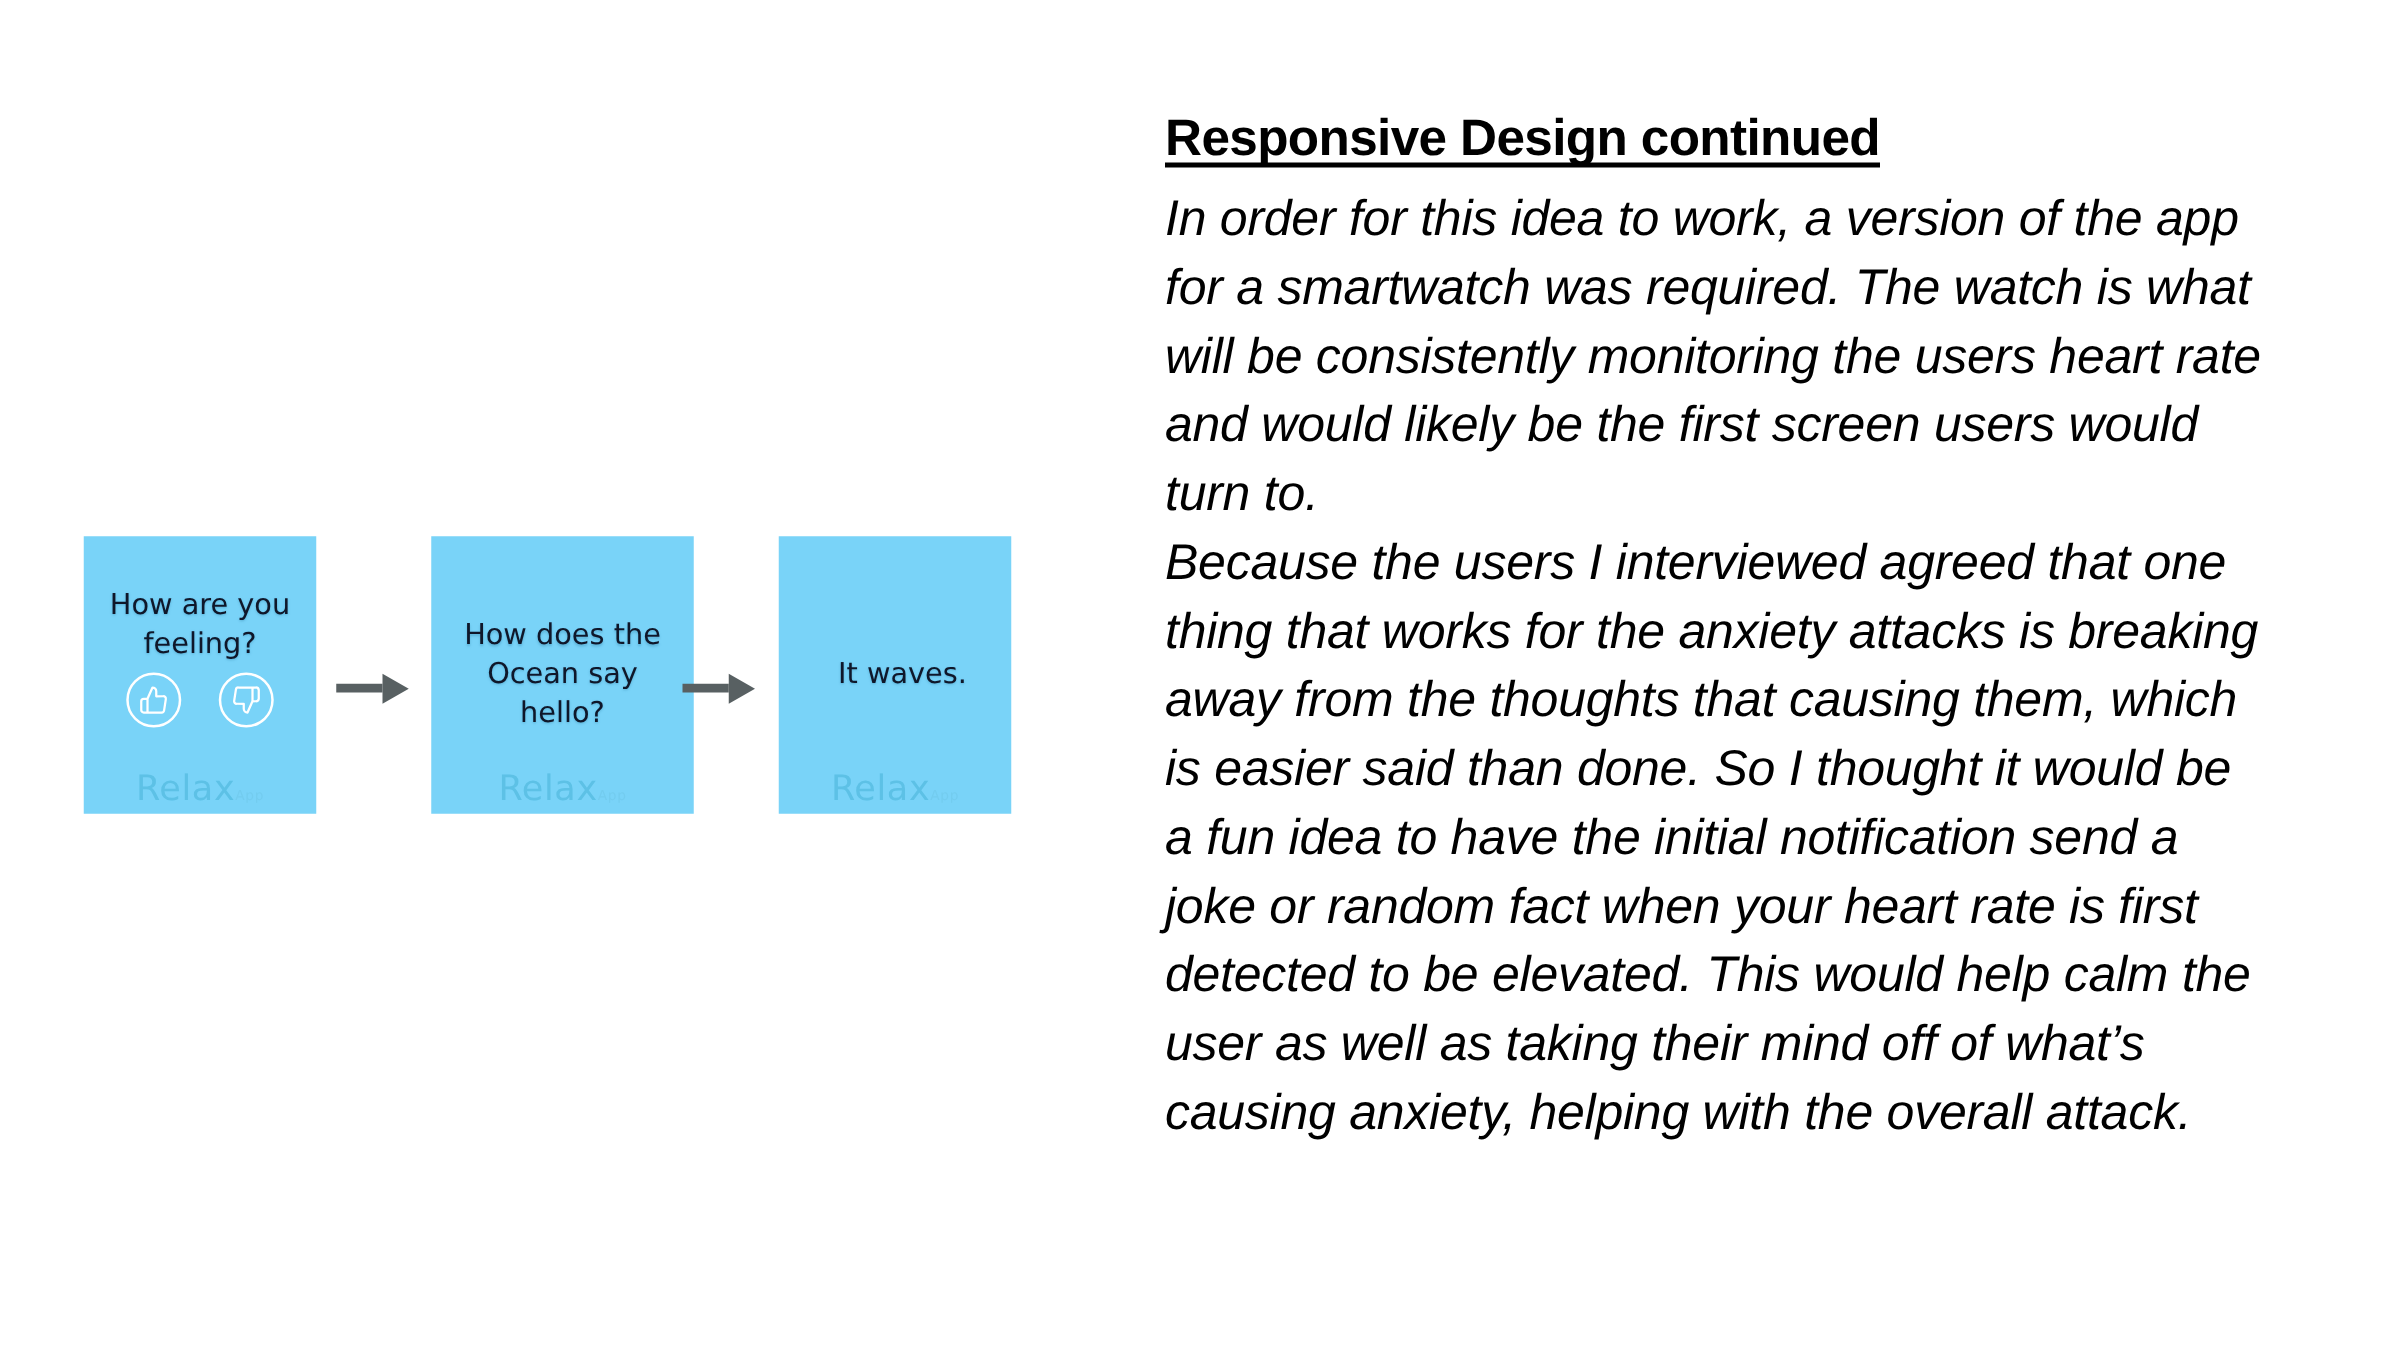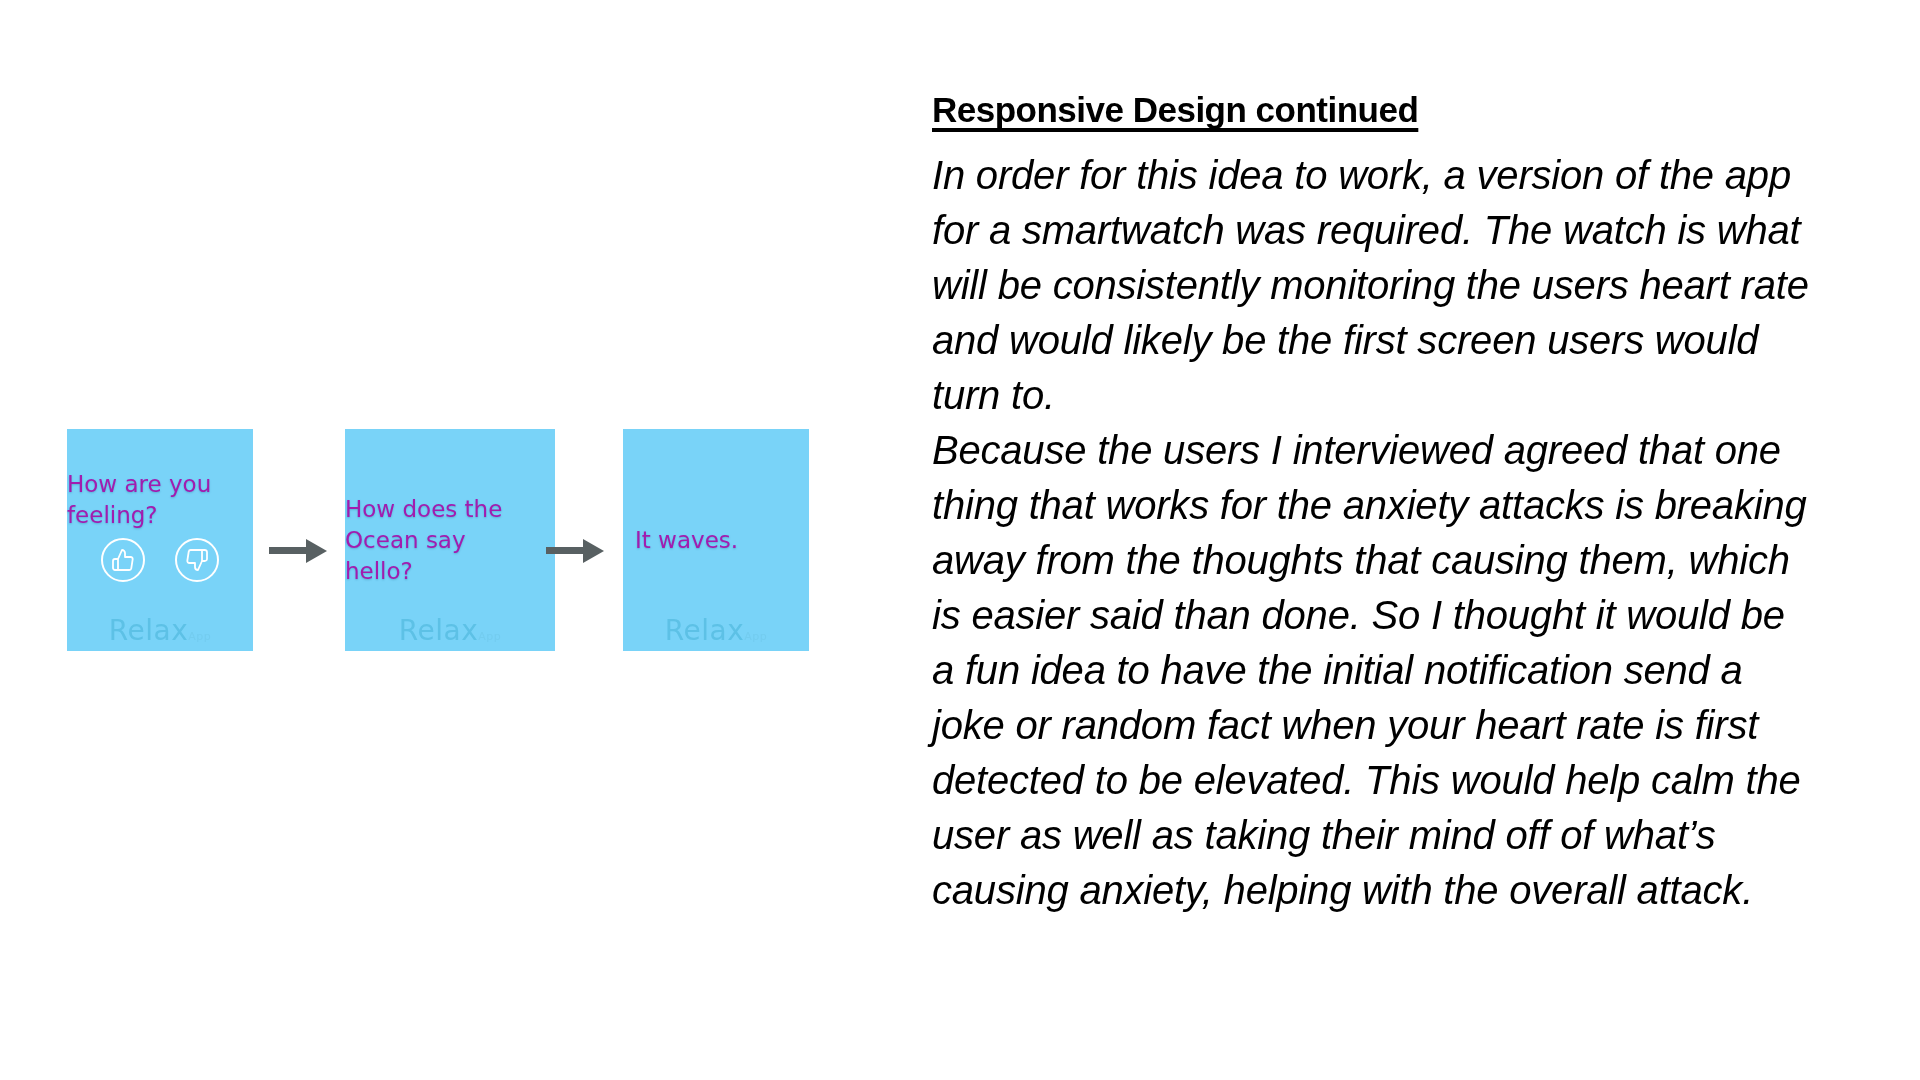--- a/index.html
+++ b/index.html
@@ -22,21 +22,22 @@
     background: #79d3f8;
     font-family: "DejaVu Sans", sans-serif;
   }
   .panel-1 { left: 67px; }
   .panel-2 { left: 345px; padding-left: 24px; }
   .panel-3 { left: 623px; }
 
   .panel-question {
     position: absolute;
     left: 0; right: 0;
-    color: #a21caf;
+    text-align: center;
+    color: #0f172a;
     font-size: 23px;
     line-height: 31px;
     white-space: pre-line;
     text-shadow: 0 1px 2px rgba(30, 110, 150, 0.35);
   }
   .panel-1 .panel-question { top: 40px; }
   .panel-2 .panel-question { top: 50%; transform: translateY(-50%); }
   .panel-3 .panel-question { top: 50%; transform: translateY(-50%); margin-left: 12px; }
 
   .icons-row {
@@ -99,21 +100,21 @@
 
   
   .article {
     position: absolute;
     left: 932px;
     top: 82px;
     width: 950px;
     color: #000000;
   }
   .article-heading {
-    font-size: 35px;
+    font-size: 41px;
     font-weight: bold;
     letter-spacing: -0.5px;
     line-height: 56px;
     text-decoration: underline;
     text-decoration-thickness: 4px;
     text-underline-offset: 6px;
     text-decoration-skip-ink: none;
     margin: 0 0 10px 0;
   }
   .article-paragraph {

